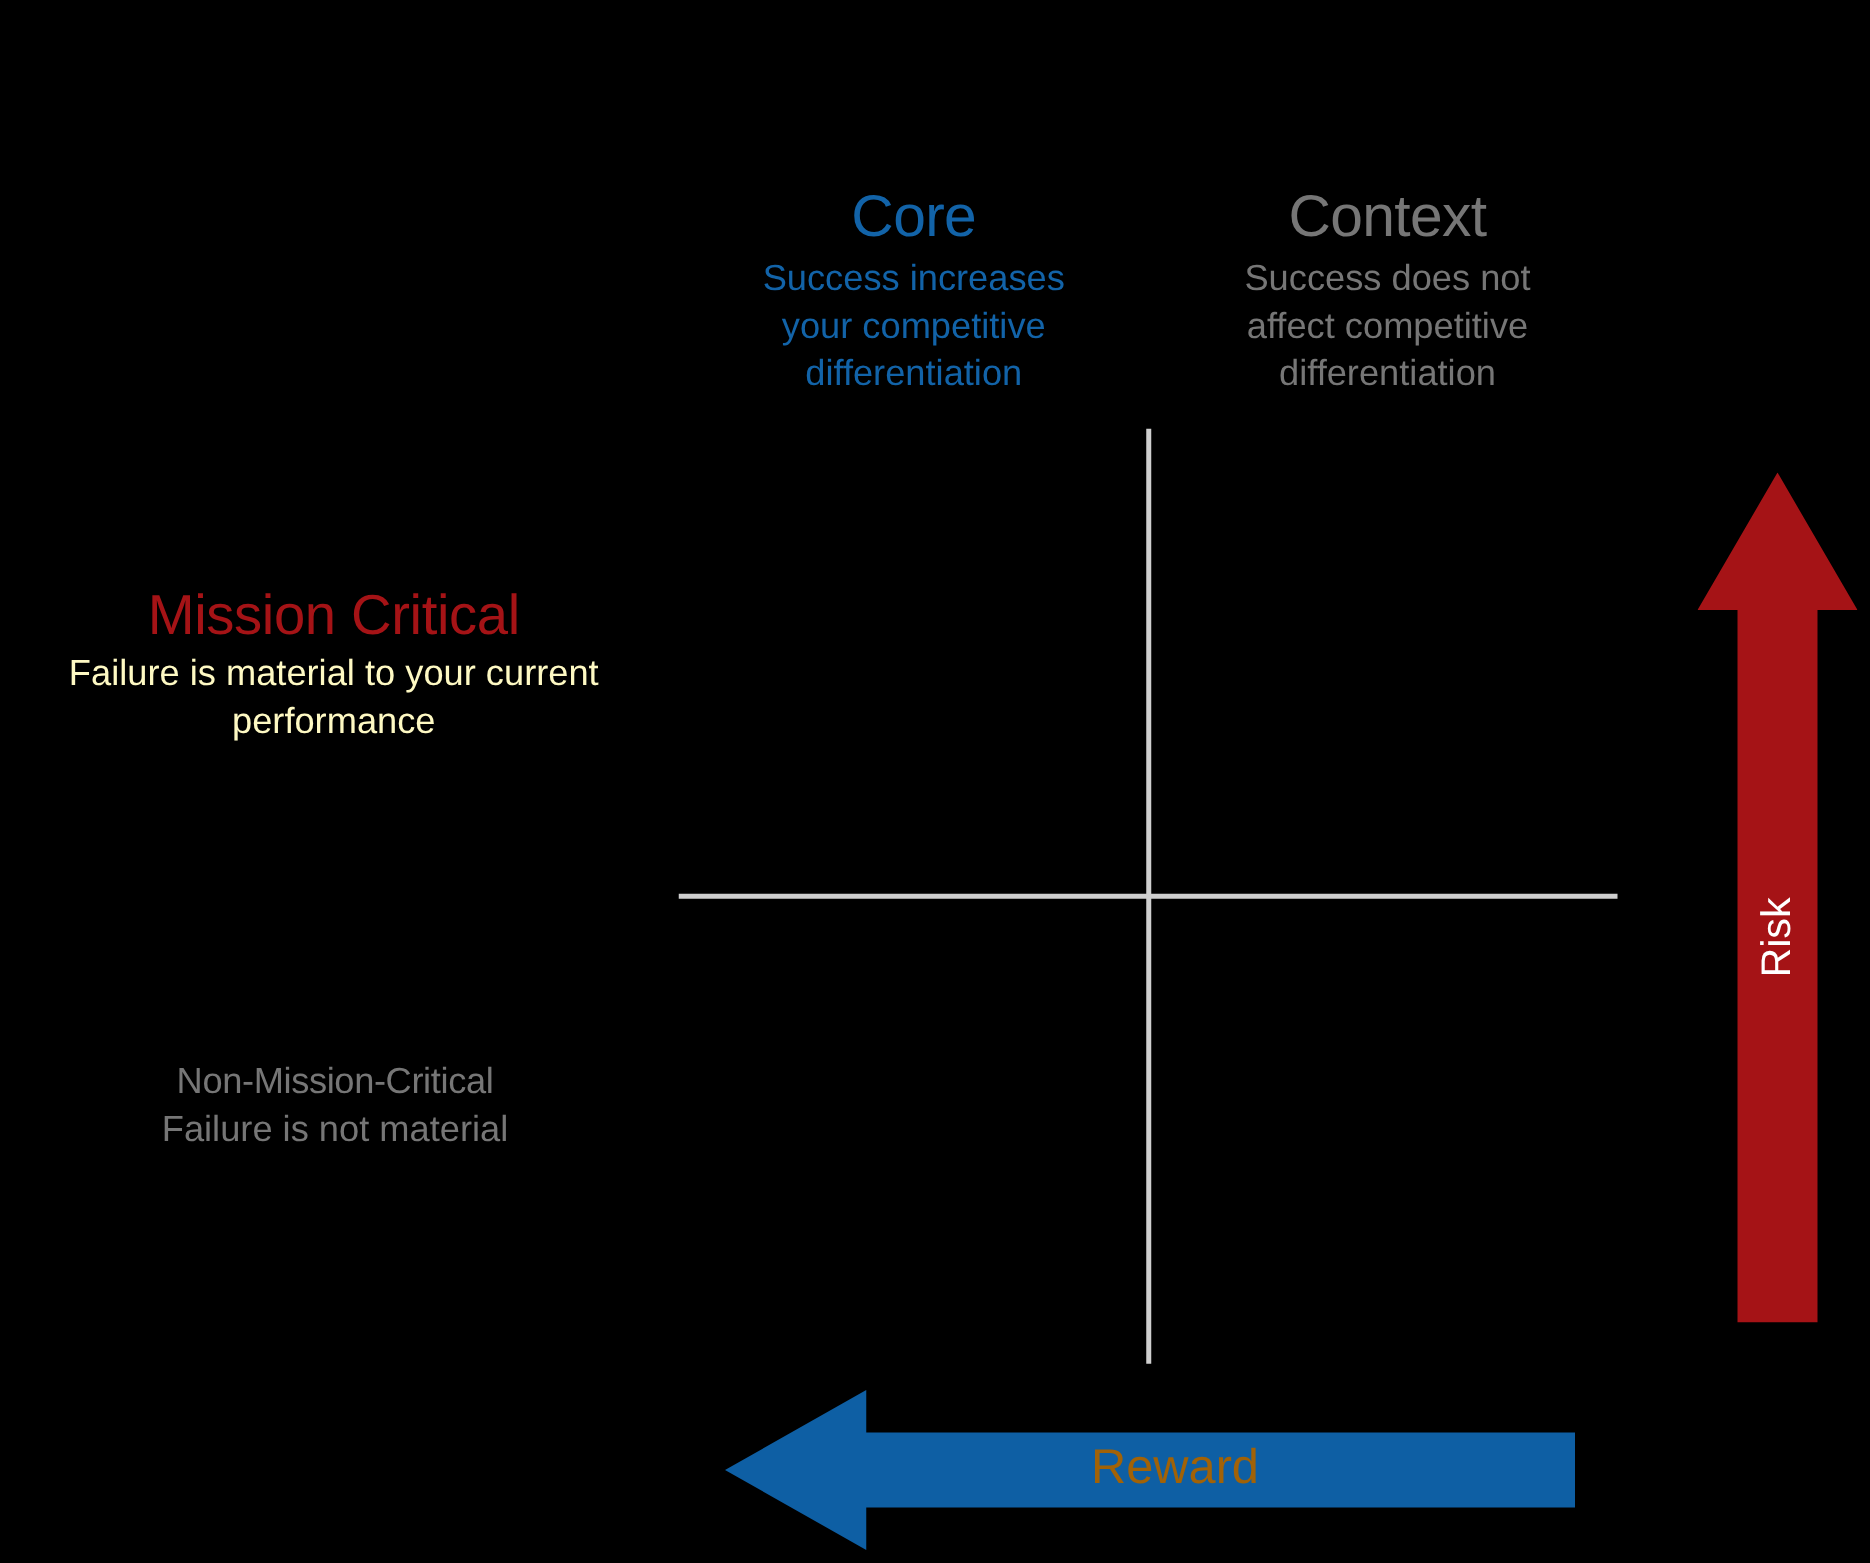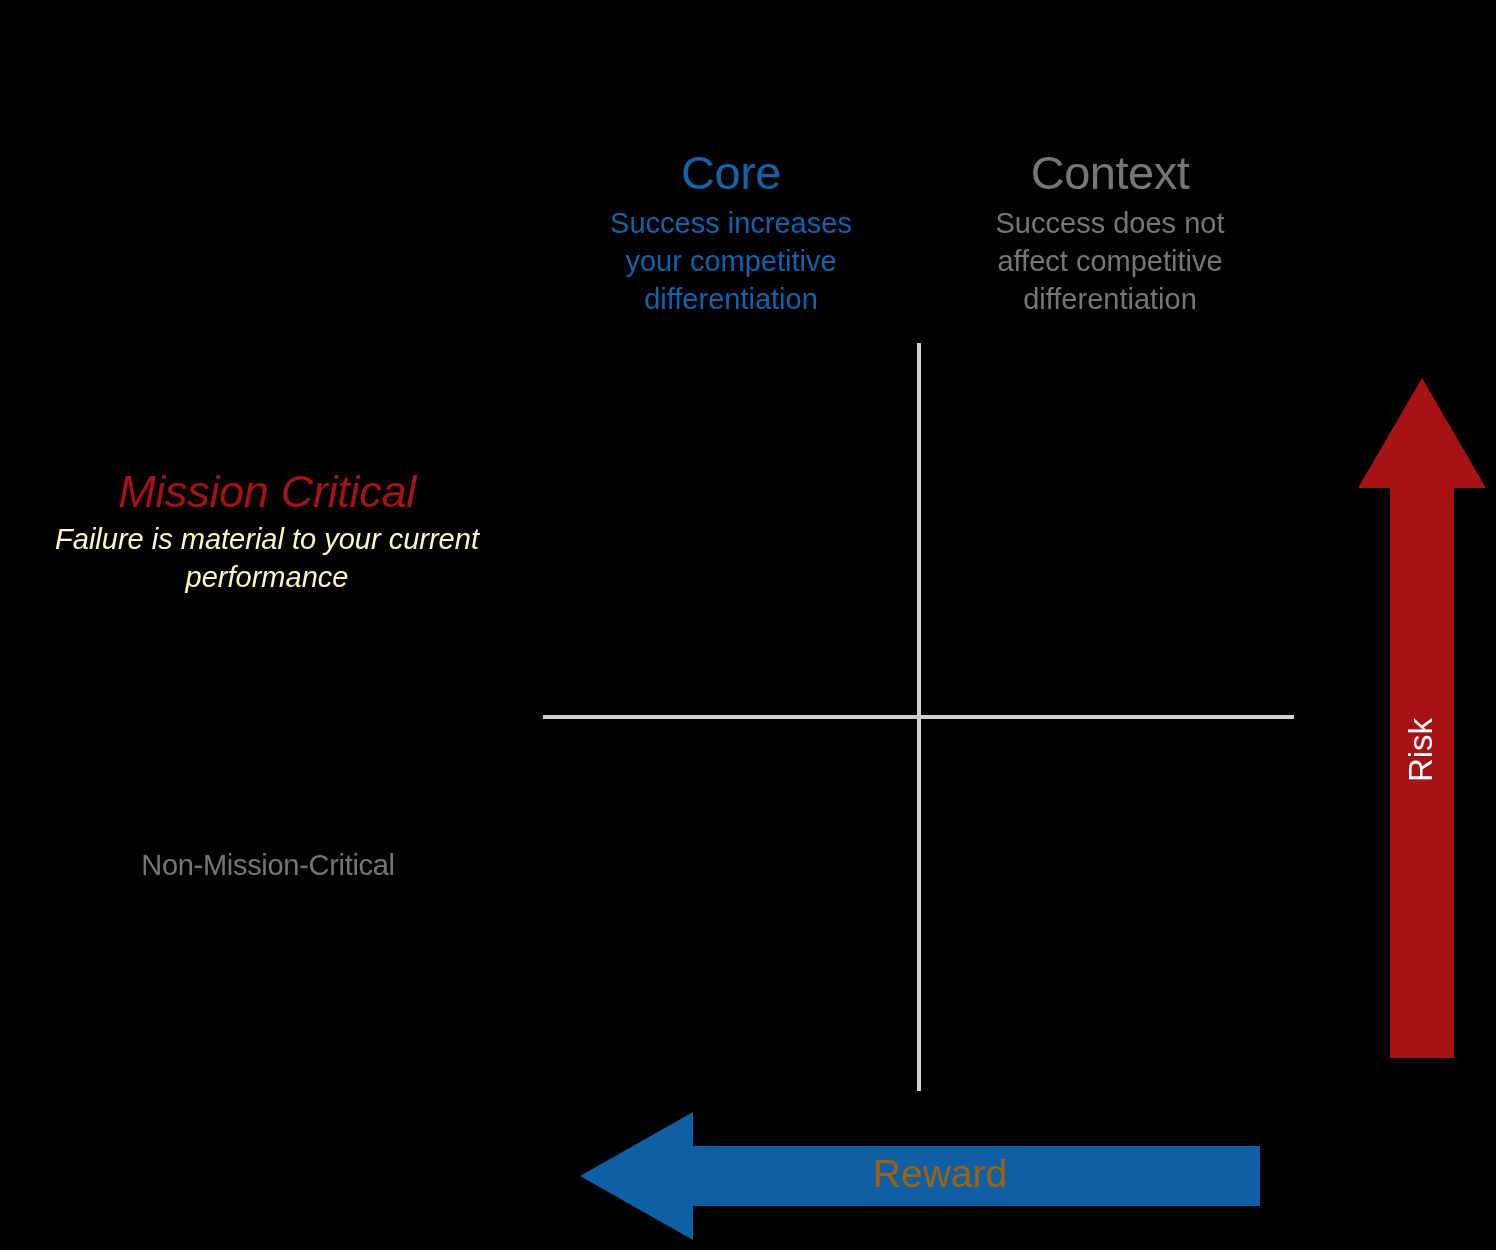--- a/index.html
+++ b/index.html
@@ -64,21 +64,20 @@
   .c-ctx  { color: #767676; }
 
   
   .row-block { position: absolute; }
 
   .row-mc {
     left: 42px;
     top: 468px;
     width: 450px;
     text-align: center;
-    font-style: italic;
   }
   .row-mc .row-title {
     color: #a51316;
     font-size: 45px;
     line-height: 1.05;
     margin: 0 0 6px 0;
     letter-spacing: -0.3px;
   }
   .row-mc .row-sub {
     color: #fef9c3;
@@ -169,20 +168,21 @@
     <div class="col-sub c-core">Success increases your competitive differentiation</div>
   </div>
 
   <div class="row-block row-mc">
     <div class="row-title">Mission Critical</div>
     <div class="row-sub">Failure is material to your current performance</div>
   </div>
 
   <div class="row-block row-nmc">
     <div class="row-title">Non-Mission-Critical</div>
+    <div class="row-sub">Failure is not material</div>
   </div>
 
   <div class="risk-arrow">
     <svg viewBox="0 0 128 680" preserveAspectRatio="none" aria-hidden="true">
       <polygon points="64,0 128,110 96,110 96,680 32,680 32,110 0,110" fill="#a51316"></polygon>
     </svg>
   </div>
   <div class="risk-label">Risk</div>
 
   <div class="reward-arrow">

